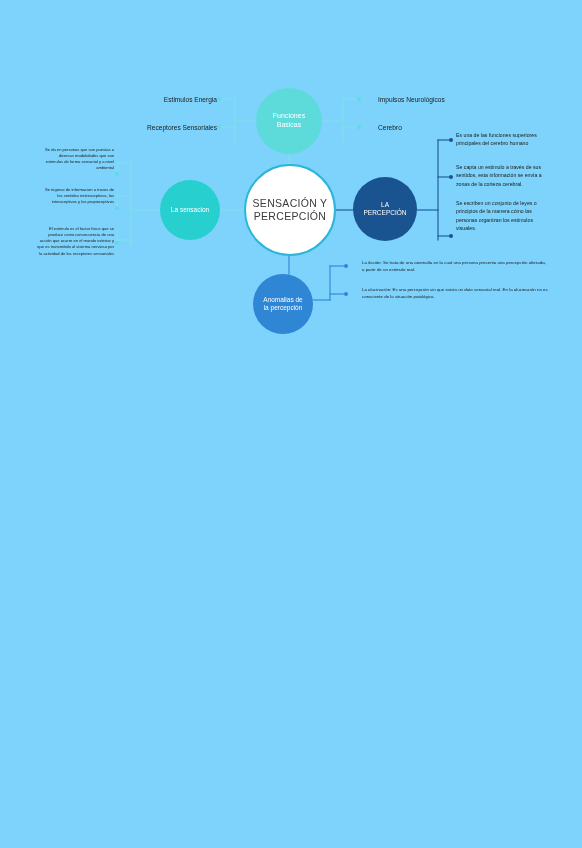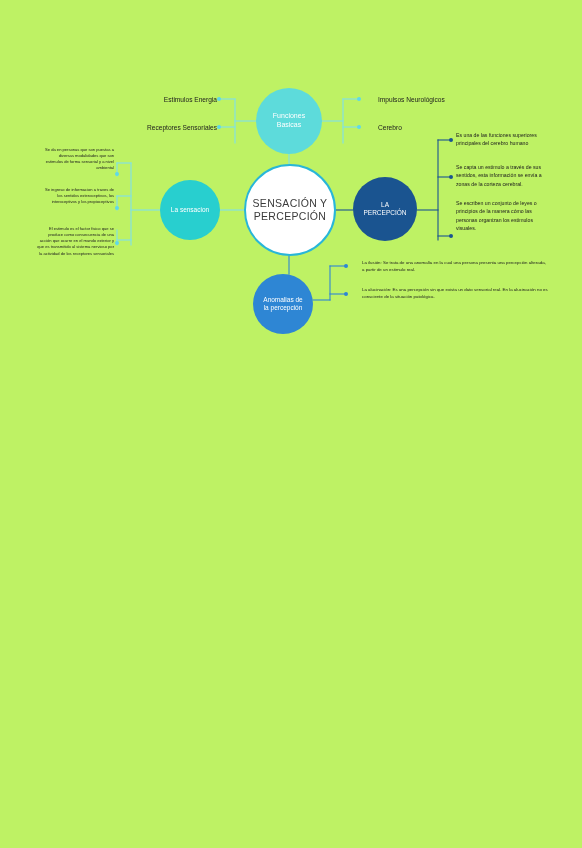--- a/index.html
+++ b/index.html
@@ -8,21 +8,21 @@
     margin: 0; padding: 0;
     width: 582px; height: 848px;
     background: #ffffff;
     font-family: "Liberation Sans", sans-serif;
     overflow: hidden;
   }
   #canvas {
     position: relative;
     width: 582px;
     height: 848px;
-    background: #bef264;
+    background: #7dd3fc;
   }
   #wires {
     position: absolute;
     top: 0; left: 0;
     width: 582px; height: 848px;
     pointer-events: none;
   }
 
   
   .node {

